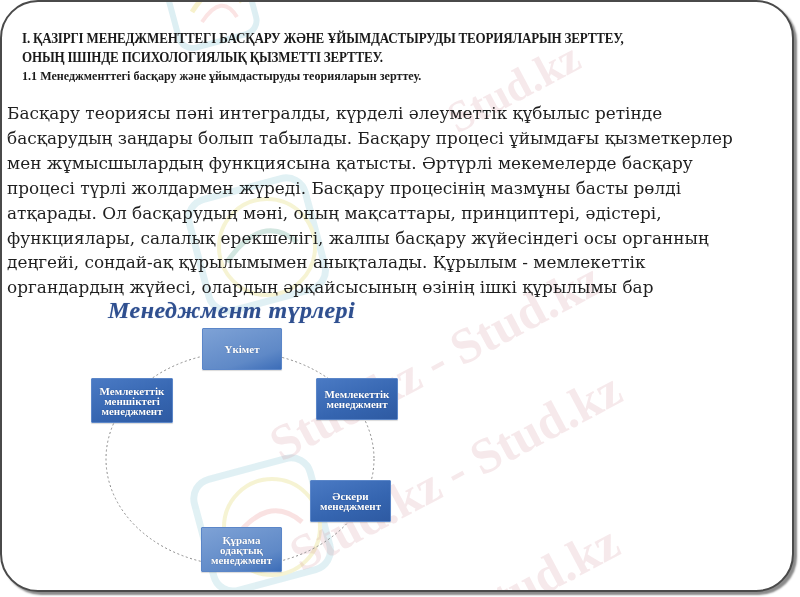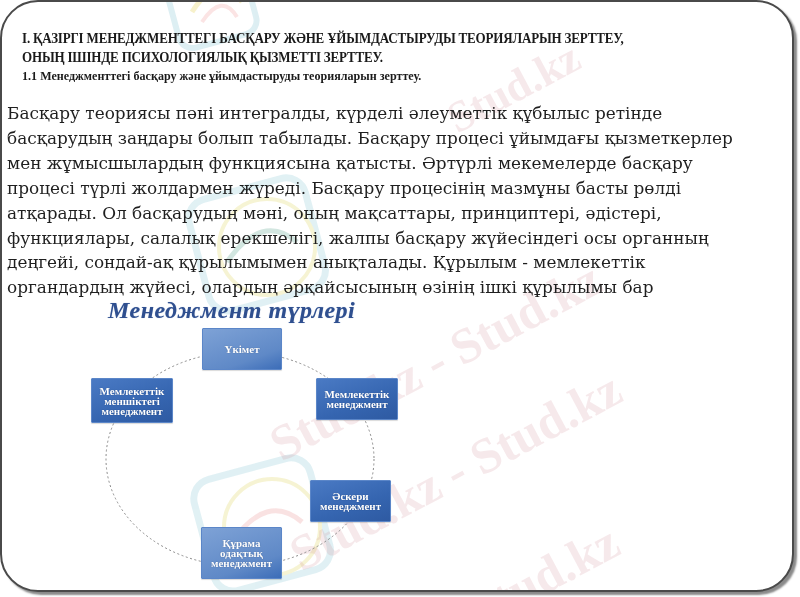--- a/index.html
+++ b/index.html
@@ -184,21 +184,21 @@
 
     <div class="node faded" style="left:120px; top:31px; width:80px; height:42px;">
       <span>Үкімет</span>
     </div>
     <div class="node" style="left:234px; top:81px; width:82px; height:42px;">
       <span>Мемлекеттік менеджмент</span>
     </div>
     <div class="node" style="left:228px; top:183px; width:81px; height:42px;justify-content:center;">
       <span>Әскери менеджмент</span>
     </div>
-    <div class="node faded" style="left:119px; top:230px; width:81px; height:52px;">
+    <div class="node faded" style="left:119px; top:230px; width:81px; height:45px;">
       <span>Құрама одақтық менеджмент</span>
     </div>
     <div class="node" style="left:9px; top:81px; width:82px; height:45px;">
       <span>Мемлекеттік меншіктегі менеджмент</span>
     </div>
   </div>
 
 </div>
 
 </body></html>

